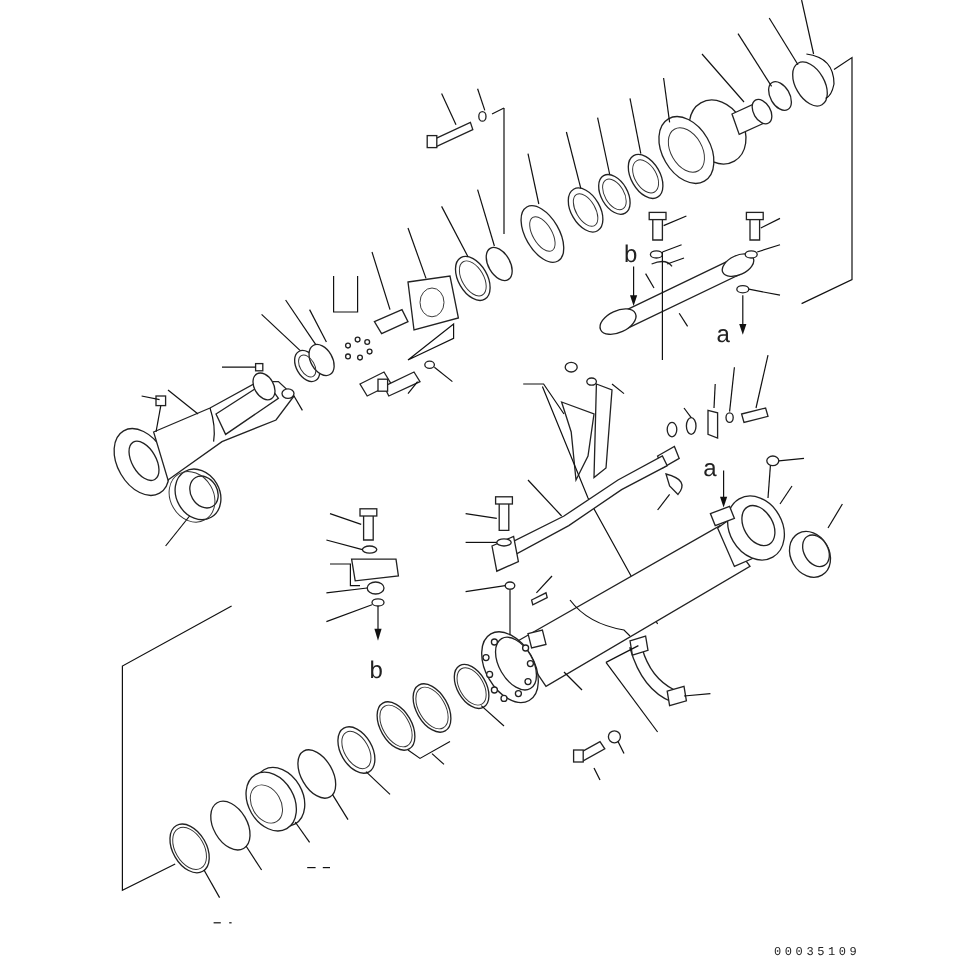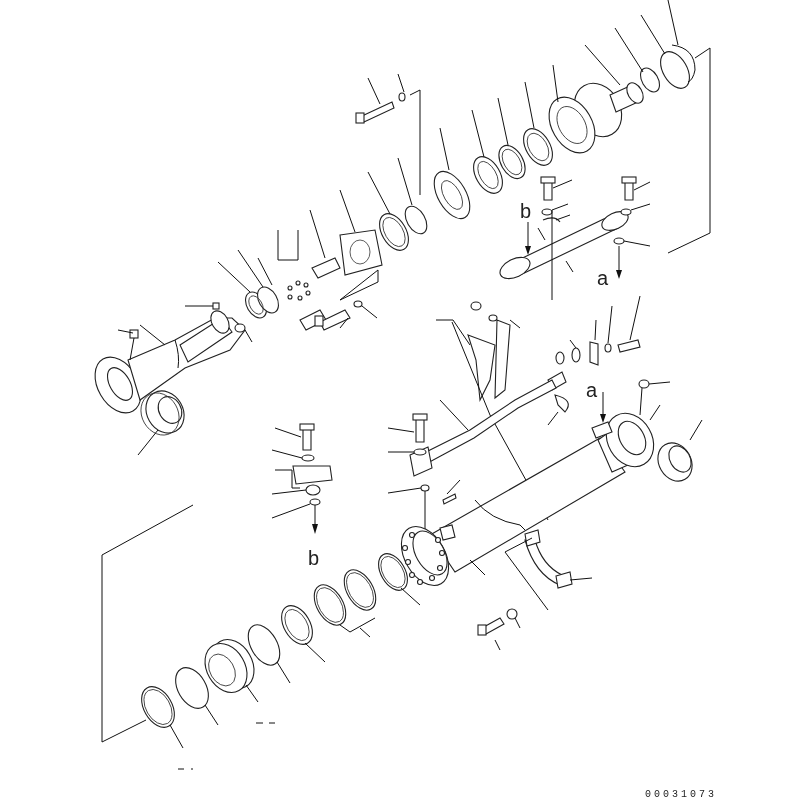--- a/index.html
+++ b/index.html
@@ -296,13 +296,13 @@
     <path class="ln" d="M193 505 L102 555 L102 742 L146 720"></path>
 
     <line class="ln" x1="256" y1="723" x2="263" y2="723"></line>
     <line class="ln" x1="269" y1="723" x2="275" y2="723"></line>
     <line class="ln" x1="178" y1="769" x2="184" y2="769"></line>
     <line class="ln" x1="191" y1="769" x2="193" y2="769"></line>
   </g>
 </svg>
 </div>
 
-<div id="drawing-number">00031073</div>
+<div id="drawing-number">00035109</div>
 
 </body></html>

